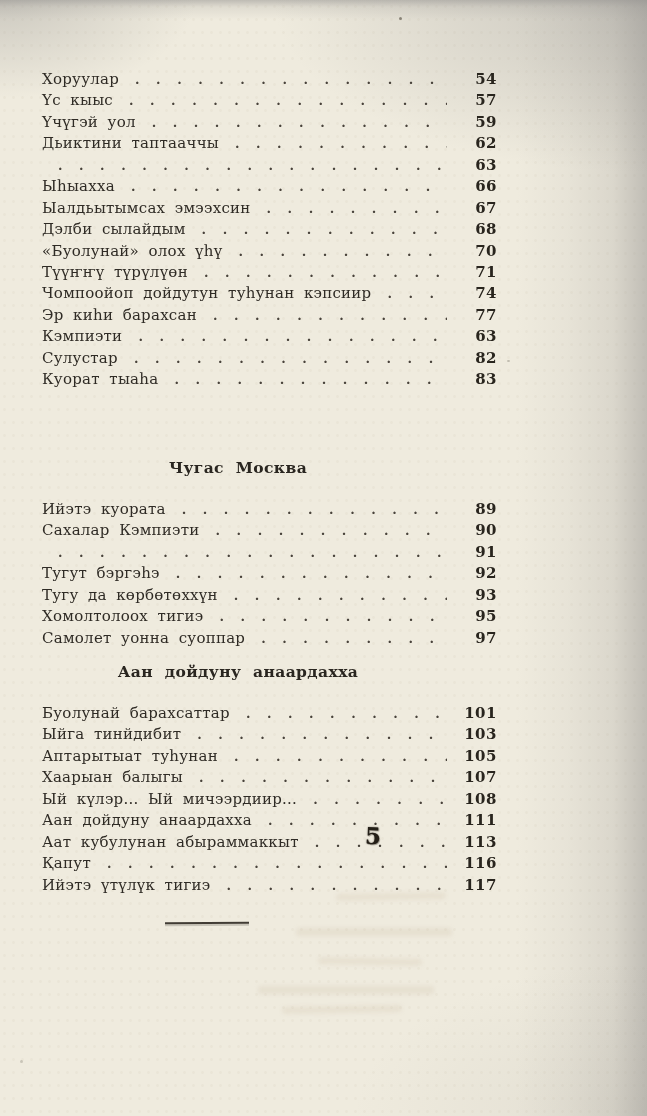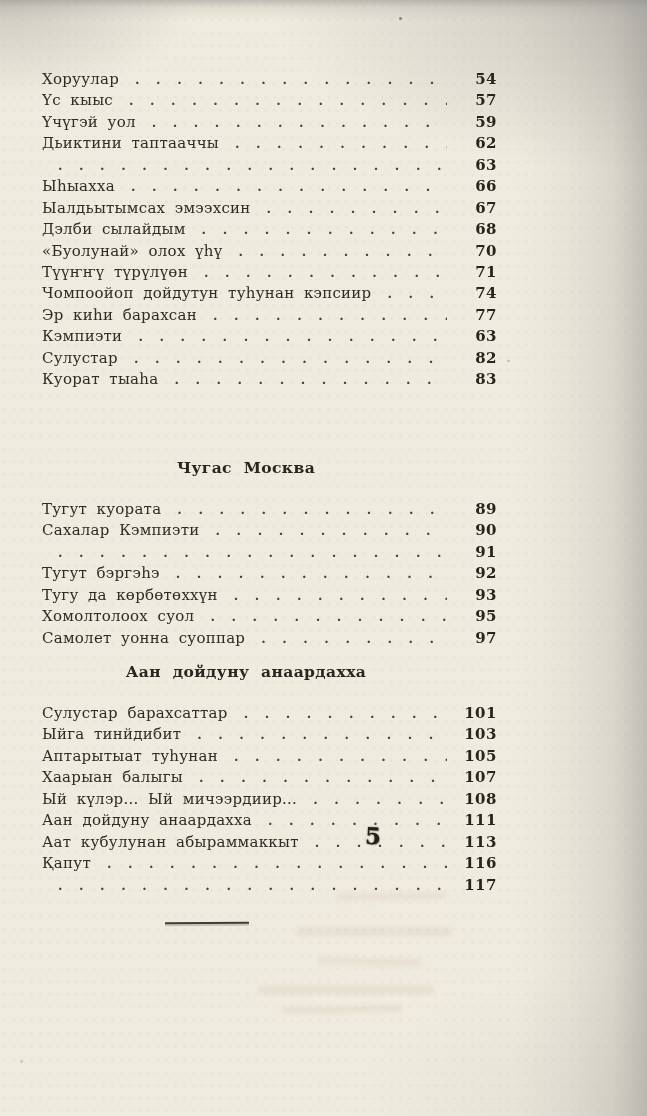--- a/index.html
+++ b/index.html
@@ -29,21 +29,21 @@
     flex:1 1 auto;overflow:hidden;white-space:nowrap;
     margin:0 12px 0 16px;height:15px;
     color:#48423a;font-size:13px;font-weight:700;
   }
   .dots::after{content:". . . . . . . . . . . . . . . . . . . . . . . . . . . .";word-spacing:12px;}
   .pagenum{
     flex:0 0 38px;text-align:right;
     font-size:15px;font-weight:700;color:#29251e;letter-spacing:0.5px;
   }
   .heading{
-    position:absolute;left:42px;width:408px;
+    position:absolute;left:34px;width:408px;
     text-align:center;font-size:15.5px;font-weight:700;
     color:#2a2620;letter-spacing:0.4px;word-spacing:6px;white-space:nowrap;
   }
   #h1{top:458px;}
   #h2{top:662px;}
   #sec0{top:70px;}
   #sec1{top:500px;}
   #sec2{top:704px;}
   .rule{
     position:absolute;left:165px;top:922px;width:84px;height:2px;
@@ -164,21 +164,21 @@
     <span class="title">Куорат тыаһа</span>
     <span class="dots"></span>
     <span class="pagenum">83</span>
   </div>
 
 </div>
 
   <div class="heading" id="h1">Чугас Москва</div>
   <div class="toc-section" id="sec1">
   <div class="row">
-    <span class="title">Тугут куората</span>
+    <span class="title">Ийэтэ куората</span>
     <span class="dots"></span>
     <span class="pagenum">89</span>
   </div>
 
   <div class="row">
     <span class="title">Сахалар Кэмпиэти</span>
     <span class="dots"></span>
     <span class="pagenum">90</span>
   </div>
 
@@ -193,36 +193,36 @@
     <span class="pagenum">92</span>
   </div>
 
   <div class="row">
     <span class="title">Тугу да көрбөтөххүн</span>
     <span class="dots"></span>
     <span class="pagenum">93</span>
   </div>
 
   <div class="row">
-    <span class="title">Хомолтолоох суол</span>
+    <span class="title">Хомолтолоох тигиэ</span>
     <span class="dots"></span>
     <span class="pagenum">95</span>
   </div>
 
   <div class="row">
     <span class="title">Самолет уонна суоппар</span>
     <span class="dots"></span>
     <span class="pagenum">97</span>
   </div>
 </div>
 
   <div class="heading" id="h2">Аан дойдуну анаардахха</div>
   <div class="toc-section" id="sec2">
   <div class="row">
-    <span class="title">Сулустар барахсаттар</span>
+    <span class="title">Буолунай барахсаттар</span>
     <span class="dots"></span>
     <span class="pagenum">101</span>
   </div>
 
   <div class="row">
     <span class="title">Ыйга тинйдибит</span>
     <span class="dots"></span>
     <span class="pagenum">103</span>
   </div>
 
@@ -256,20 +256,21 @@
     <span class="pagenum">113</span>
   </div>
 
   <div class="row">
     <span class="title">Қапут</span>
     <span class="dots"></span>
     <span class="pagenum">116</span>
   </div>
 
   <div class="row">
+    <span class="title">Ийэтэ үтүлүк тигиэ</span>
     <span class="dots"></span>
     <span class="pagenum">117</span>
   </div>
 </div>
 
   <span class="sig-mark">5</span>
 
   <div class="rule"></div>
 
   <div class="ghost g1"></div>

